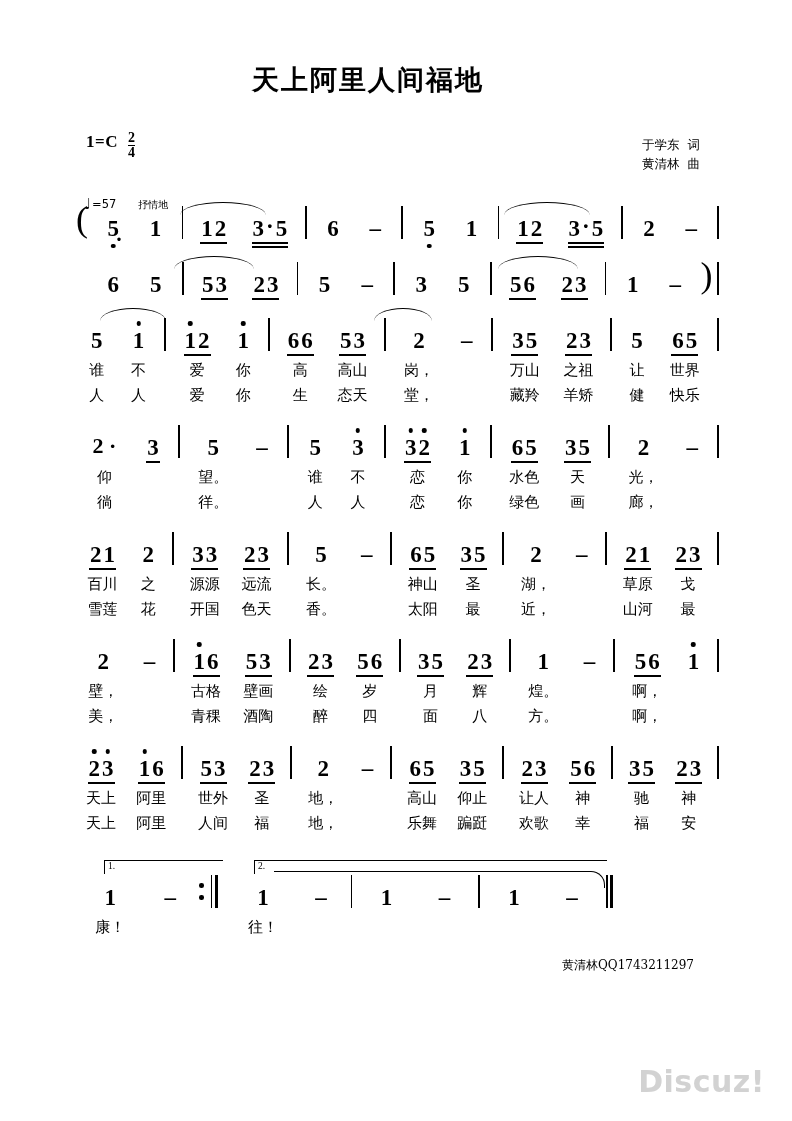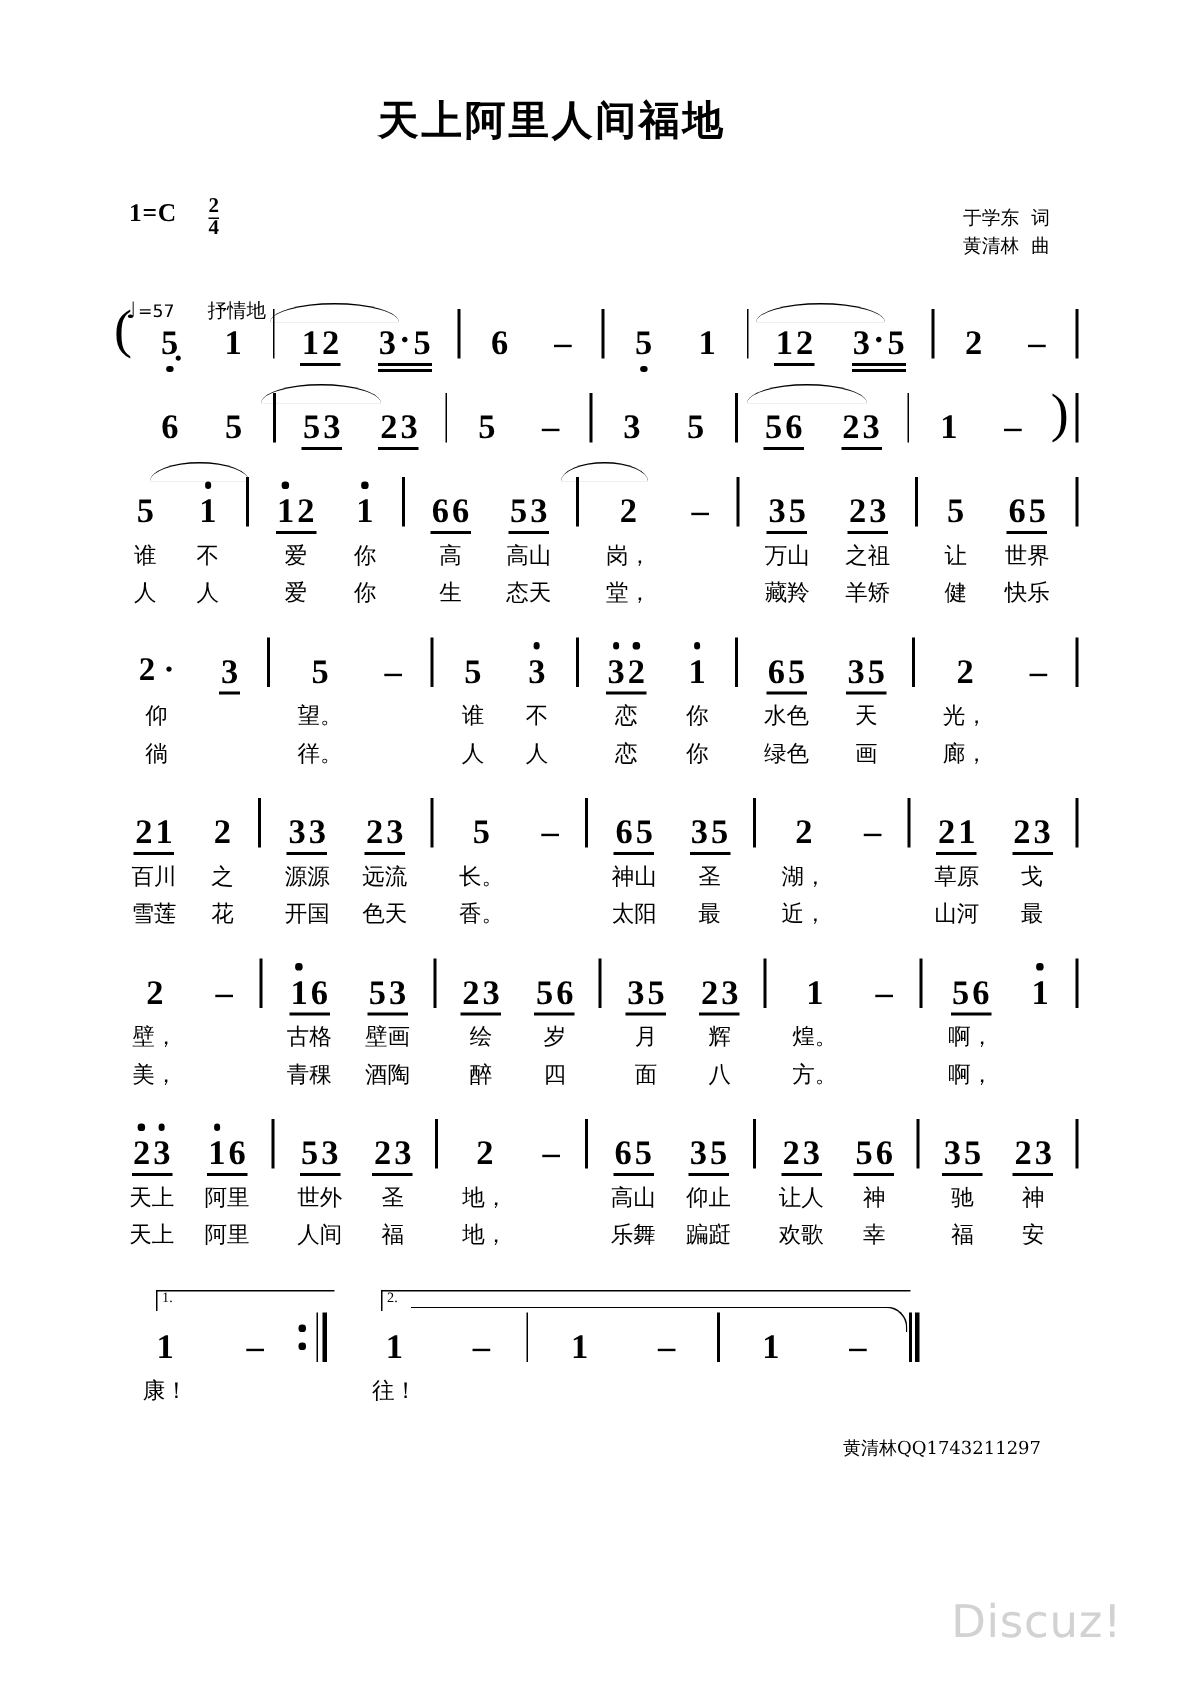--- a/index.html
+++ b/index.html
@@ -32,21 +32,21 @@
   
   .key-sig {
     position: absolute;
     top: 132px;
     left: 86px;
     font-family: "Liberation Serif", serif;
     font-size: 17px;
     font-weight: 700;
     display: flex;
     align-items: flex-start;
-    gap: 20px;
+    gap: 9px;
   }
   .key-sig .eq { letter-spacing: 0.5px; }
   .timesig {
     display: inline-flex;
     flex-direction: column;
     align-items: center;
     line-height: 0.92;
     font-size: 14px;
     font-weight: 700;
     position: relative;
@@ -76,21 +76,21 @@
     align-items: baseline;
     gap: 22px;
   }
   .tempo .bpm { display: inline-flex; align-items: baseline; gap: 1px; }
   .tempo .quarter {
     font-family: "DejaVu Sans", sans-serif;
     font-size: 15px;
     position: relative;
     top: 1px;
   }
-  .tempo .expr { font-size: 13px; margin-top: 12px; }
+  .tempo .expr { font-size: 10px; margin-top: 12px; }
 
   
   .score {
     position: absolute;
     top: 206px;
     left: 74px;
     width: 648px;
   }
   .system {
     position: relative;
@@ -305,25 +305,25 @@
   
   .footer-sig {
     position: absolute;
     top: 957px;
     right: 98px;
     font-family: "DejaVu Serif", "Liberation Serif", serif;
     font-size: 12px;
   }
   .watermark {
     position: absolute;
-    right: 44px;
+    right: 27px;
     bottom: 22px;
     font-family: "DejaVu Sans", "Liberation Sans", sans-serif;
     font-size: 30px;
-    font-weight: 400;
+    font-weight: 700;
     color: #d2d2d2;
     letter-spacing: 0.5px;
   }
 </style>
 </head>
 <body>
 
 <div class="title">天上阿里人间福地</div>
 
 <div class="key-sig">

